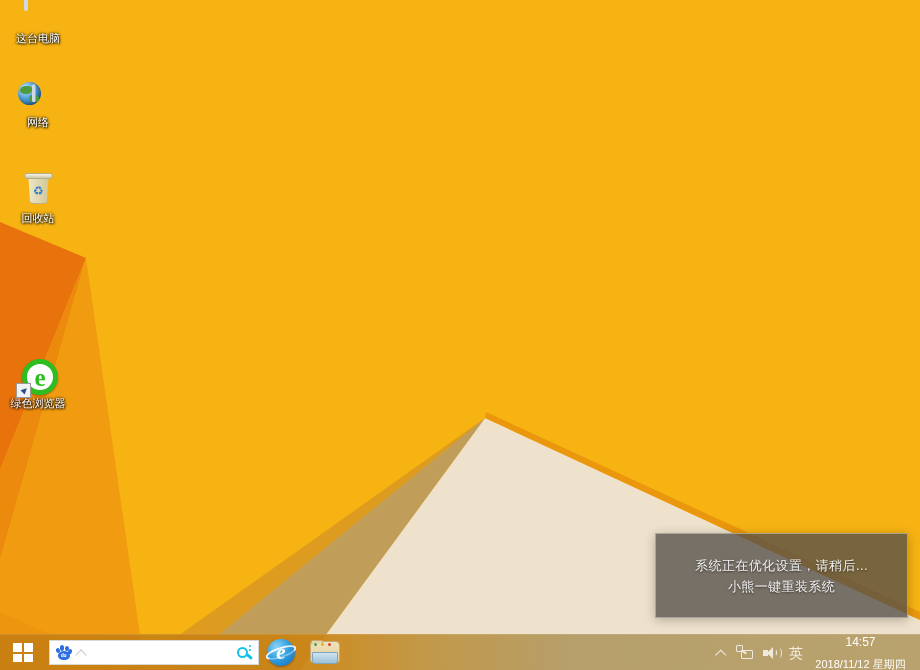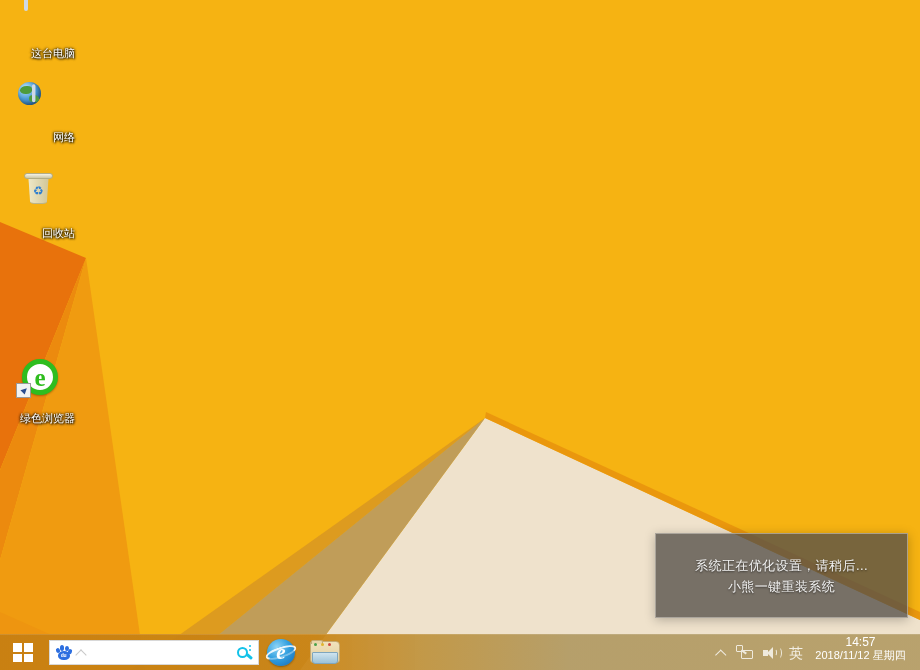--- a/index.html
+++ b/index.html
@@ -17,21 +17,21 @@
 
   
   #desktop-icons { position:absolute; top:0; left:0; width:90px; height:635px; z-index:5; }
   .desk-icon {
     position:absolute; left:0; width:76px;
     display:flex; flex-direction:column; align-items:center;
     cursor:default; user-select:none;
   }
   .icon-art { position:relative; width:40px; height:40px; }
   .icon-label {
-    margin-top:15px; width:74px; text-align:right;
+    margin-top:0; width:74px; text-align:center;
     font-size:11px; line-height:12.5px; color:#ffffff;
     text-shadow:0 0 3px rgba(0,0,0,.85), 1px 1px 2px rgba(0,0,0,.9), -1px 0 2px rgba(0,0,0,.7);
     word-break:break-all;
   }
   
   .shortcut-arrow {
     position:absolute; left:-2px; bottom:-1px; width:15px; height:15px;
     background:#f2f2f2; border:1px solid #9a9a9a;
     display:flex; align-items:center; justify-content:center;
   }
@@ -269,21 +269,21 @@
   }
   .tray-vol .wv {
     position:absolute; border:1.4px solid #efeadd; border-left-color:transparent;
     border-top-color:transparent; border-bottom-color:transparent; border-radius:50%;
   }
   .tray-vol .wv1 { left:10px; top:3.5px; width:4px; height:7px; }
   .tray-vol .wv2 { left:12px; top:1px;   width:7px; height:12px; }
   .tray-ime { font-size:14px; color:#f3efe5; line-height:1; font-weight:normal; }
 
   #clock {
-    display:flex; flex-direction:column; align-items:center; justify-content:flex-start;
+    display:flex; flex-direction:column; align-items:center; justify-content:space-between;
     height:36px; padding:0 7px 0 4px; cursor:default; min-width:108px;
   }
   #clock .t { font-size:12px; color:#ffffff; line-height:14px; }
   #clock .d { font-size:11px; color:#ffffff; line-height:13px; white-space:nowrap; }
 </style>
 </head>
 <body>
 
 <div id="wallpaper">
   <svg width="920" height="670" viewBox="0 0 920 670">

